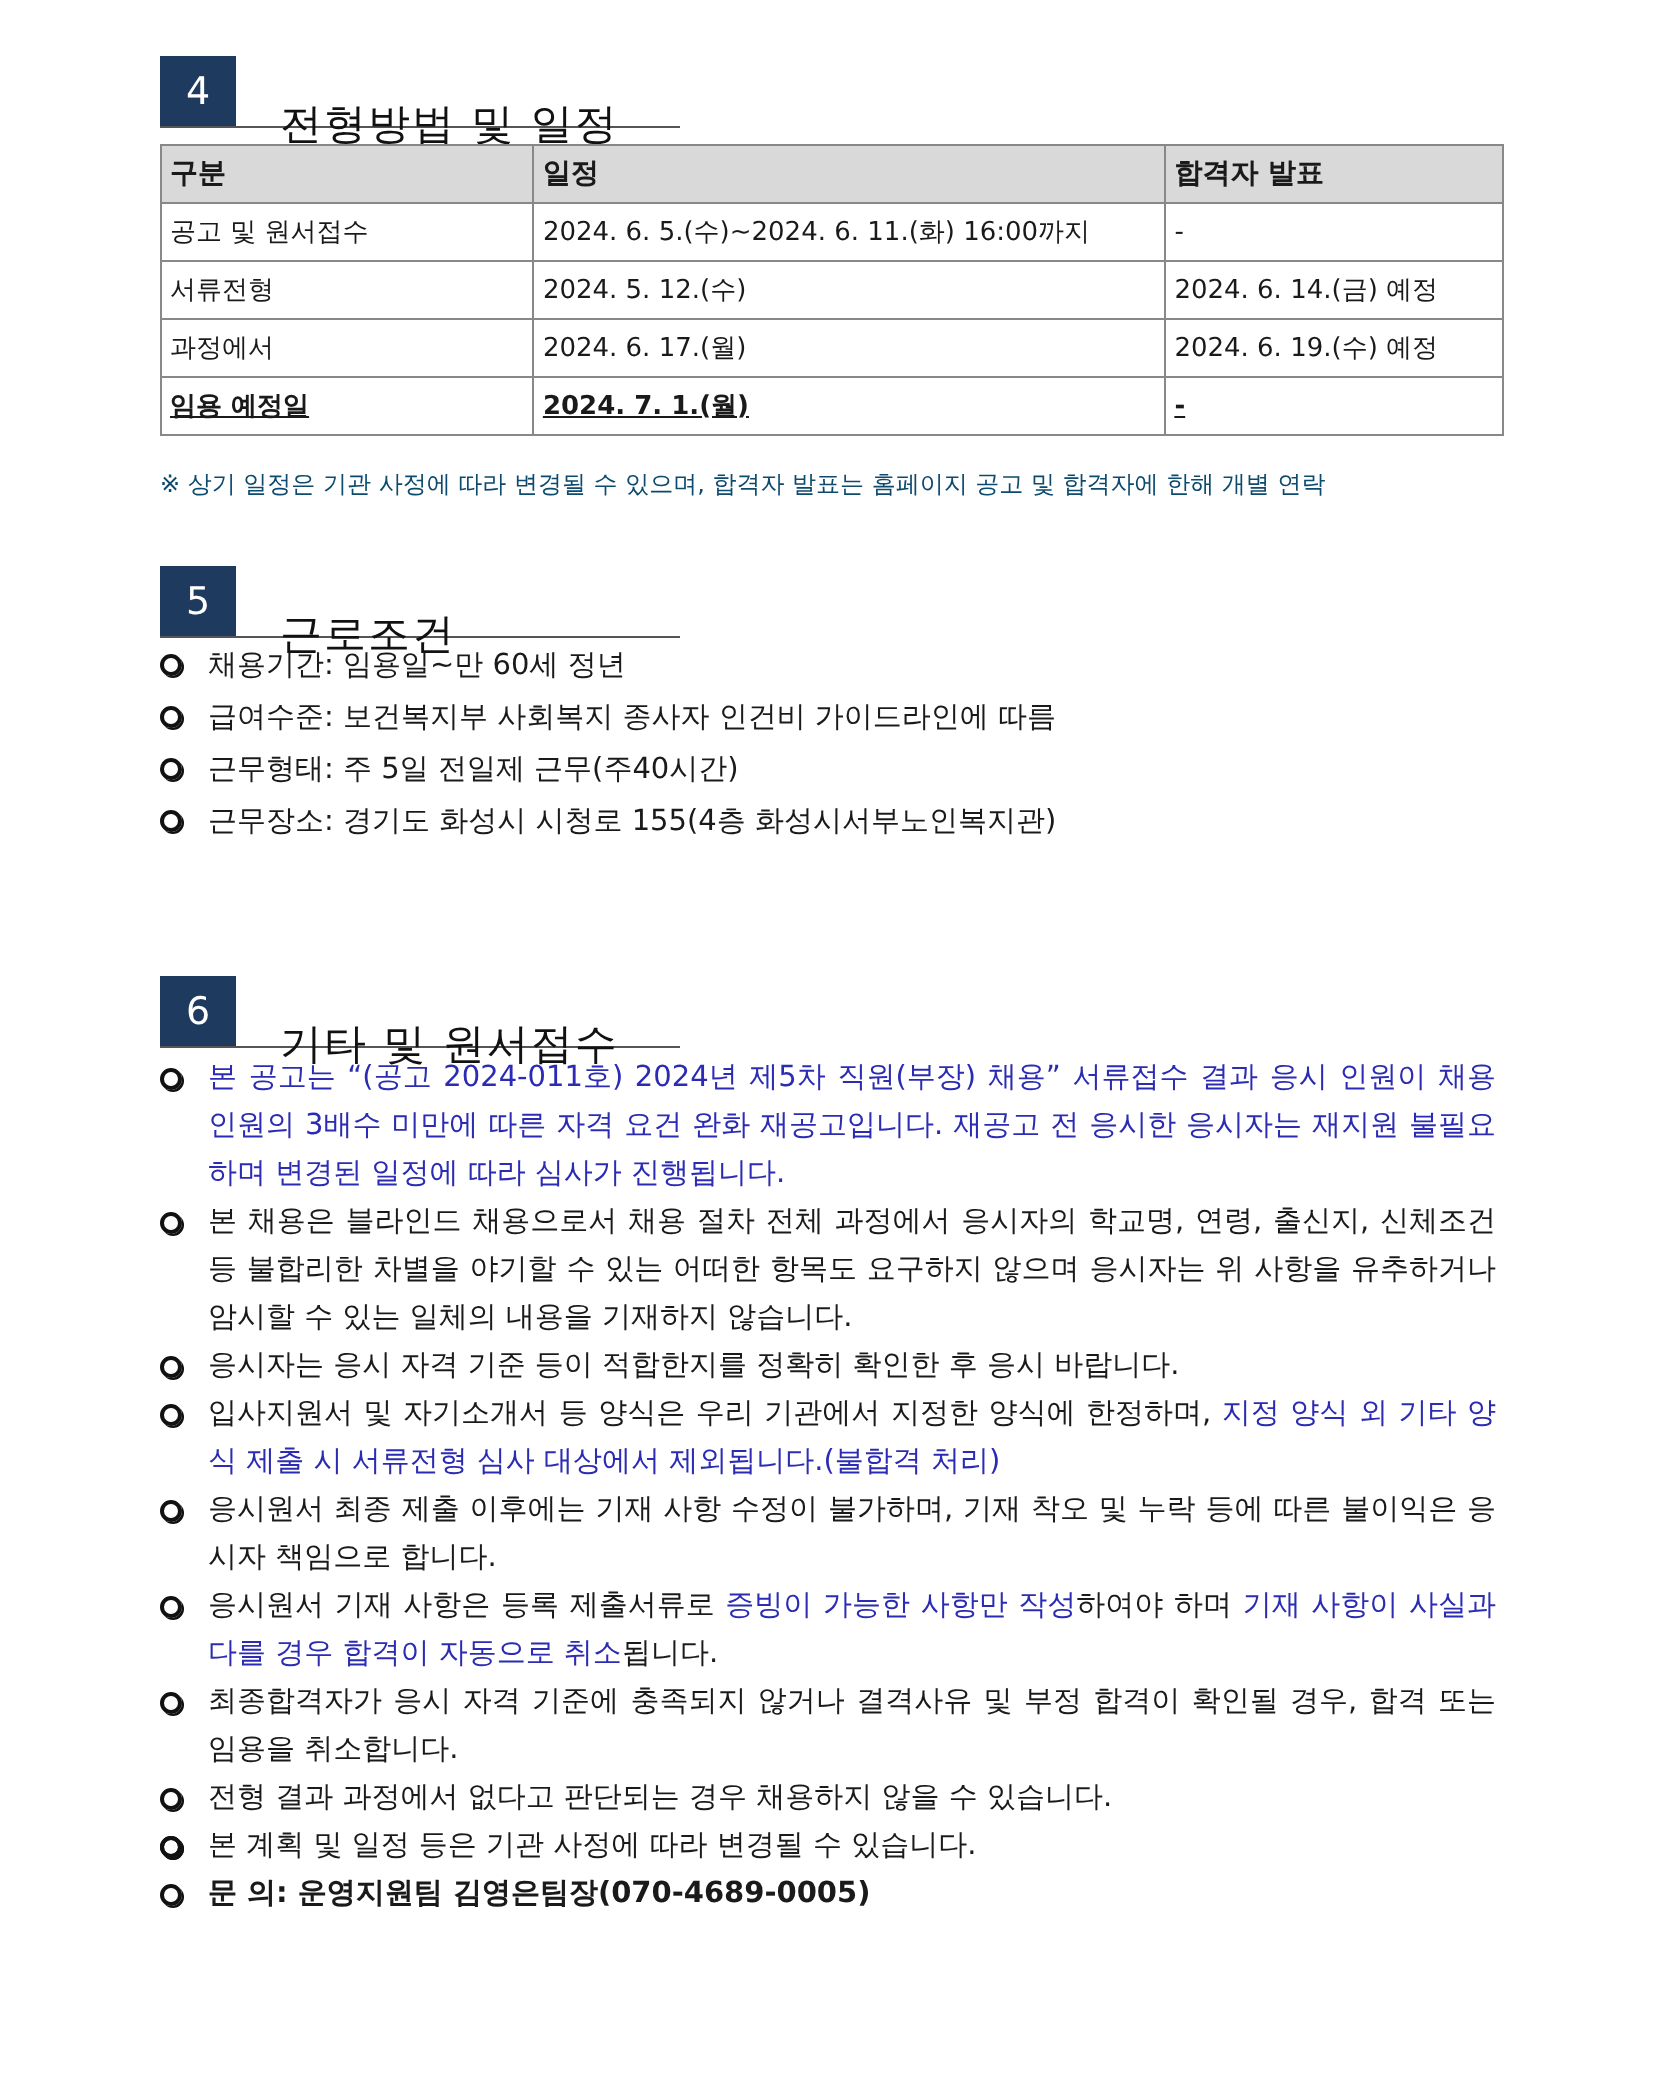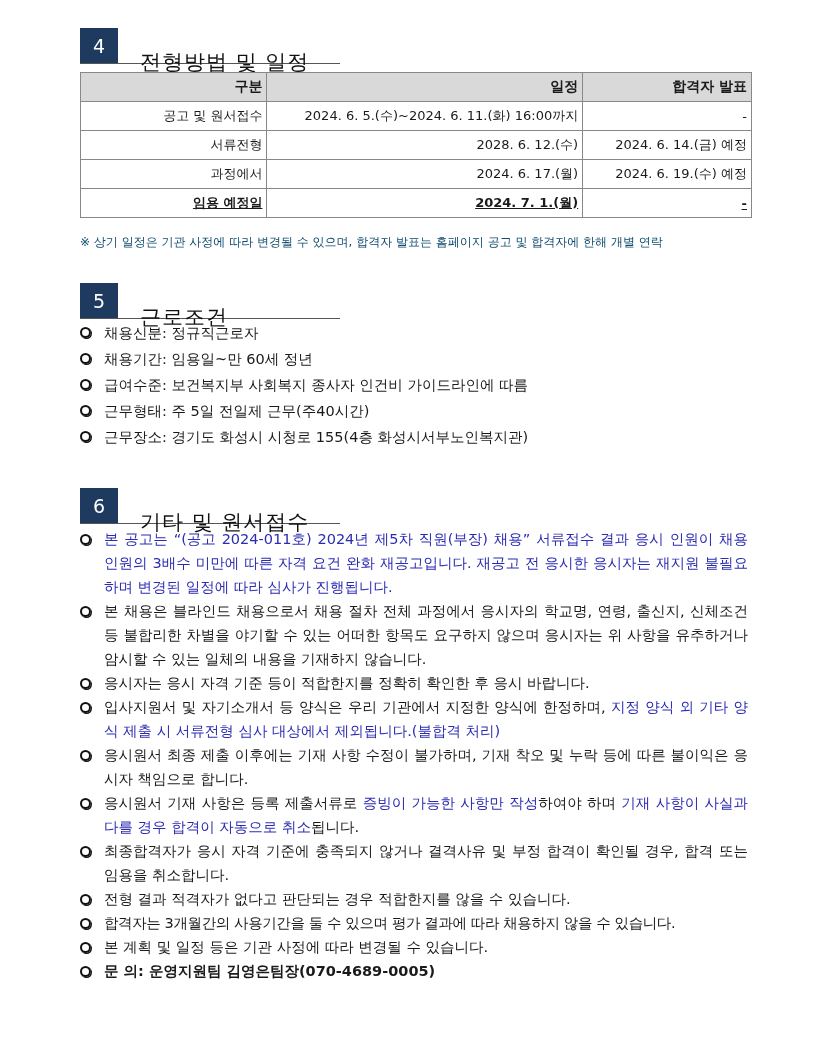--- a/index.html
+++ b/index.html
@@ -42,21 +42,21 @@
     left: 80px;
     top: 72px;
     width: 672px;
     border-collapse: collapse;
     font-size: 13px;
     border: 1.5px solid #666;
   }
   table.schedule th, table.schedule td {
     border: 1px solid #888;
     height: 29px;
-    text-align: right;
+    text-align: left;
     vertical-align: middle;
     padding: 0 4px;
     white-space: nowrap;
     margin-left: 26px;
   }
   table.schedule th {
     background: #d9d9d9;
     font-weight: bold;
     font-size: 14px;
   }
@@ -116,21 +116,21 @@
     </tr>
   </thead>
   <tbody>
     <tr>
       <td>공고 및 원서접수</td>
       <td>2024. 6. 5.(수)~2024. 6. 11.(화) 16:00까지</td>
       <td>-</td>
     </tr>
     <tr>
       <td>서류전형</td>
-      <td>2028. 6. 12.(수)</td>
+      <td>2024. 5. 12.(수)</td>
       <td>2024. 6. 14.(금) 예정</td>
     </tr>
     <tr>
       <td>과정에서</td>
       <td>2024. 6. 17.(월)</td>
       <td>2024. 6. 19.(수) 예정</td>
     </tr>
     <tr class="bold">
       <td>임용 예정일</td>
       <td>2024. 7. 1.(월)</td>
@@ -140,37 +140,36 @@
 </table>
 
 <div class="note">※ 상기 일정은 기관 사정에 따라 변경될 수 있으며, 합격자 발표는 홈페이지 공고 및 합격자에 한해 개별 연락</div>
 
 <div class="section-head" style="top:283px;">
   <div class="section-num">5</div>
   <div class="section-title">근로조건</div>
 </div>
 
 <ul class="bullets" id="list5" style="top:320px;">
-  <li><span class="mark"></span><span>채용신분: 정규직근로자</span></li>
   <li><span class="mark"></span><span>채용기간: 임용일~만 60세 정년</span></li>
   <li><span class="mark"></span><span>급여수준: 보건복지부 사회복지 종사자 인건비 가이드라인에 따름</span></li>
   <li><span class="mark"></span><span>근무형태: 주 5일 전일제 근무(주40시간)</span></li>
   <li><span class="mark"></span><span>근무장소: 경기도 화성시 시청로 155(4층 화성시서부노인복지관)</span></li>
 </ul>
 
 <div class="section-head" style="top:488px;">
   <div class="section-num">6</div>
   <div class="section-title">기타 및 원서접수</div>
 </div>
 
 <ul class="bullets" id="list6" style="top:527px;">
   <li><span class="mark"></span><span class="blue">본 공고는 “(공고 2024-011호) 2024년 제5차 직원(부장) 채용” 서류접수 결과 응시 인원이 채용 인원의 3배수 미만에 따른 자격 요건 완화 재공고입니다. 재공고 전 응시한 응시자는 재지원 불필요하며 변경된 일정에 따라 심사가 진행됩니다.</span></li>
   <li><span class="mark"></span><span>본 채용은 블라인드 채용으로서 채용 절차 전체 과정에서 응시자의 학교명, 연령, 출신지, 신체조건 등 불합리한 차별을 야기할 수 있는 어떠한 항목도 요구하지 않으며 응시자는 위 사항을 유추하거나 암시할 수 있는 일체의 내용을 기재하지 않습니다.</span></li>
   <li><span class="mark"></span><span>응시자는 응시 자격 기준 등이 적합한지를 정확히 확인한 후 응시 바랍니다.</span></li>
   <li><span class="mark"></span><span>입사지원서 및 자기소개서 등 양식은 우리 기관에서 지정한 양식에 한정하며, </span><span class="blue">지정 양식 외 기타 양식 제출 시 서류전형 심사 대상에서 제외됩니다.(불합격 처리)</span></li>
   <li><span class="mark"></span><span>응시원서 최종 제출 이후에는 기재 사항 수정이 불가하며, 기재 착오 및 누락 등에 따른 불이익은 응시자 책임으로 합니다.</span></li>
   <li><span class="mark"></span><span>응시원서 기재 사항은 등록 제출서류로 </span><span class="blue">증빙이 가능한 사항만 작성</span><span>하여야 하며 </span><span class="blue">기재 사항이 사실과 다를 경우 합격이 자동으로 취소</span><span>됩니다.</span></li>
   <li><span class="mark"></span><span>최종합격자가 응시 자격 기준에 충족되지 않거나 결격사유 및 부정 합격이 확인될 경우, 합격 또는 임용을 취소합니다.</span></li>
-  <li><span class="mark"></span><span>전형 결과 적격자가 없다고 판단되는 경우 적합한지를 않을 수 있습니다.</span></li>
-  <li><span class="mark"></span><span style="letter-spacing:-0.4px;">합격자는 3개월간의 사용기간을 둘 수 있으며 평가 결과에 따라 채용하지 않을 수 있습니다.</span></li>
+  <li><span class="mark"></span><span>전형 결과 과정에서 없다고 판단되는 경우 채용하지 않을 수 있습니다.</span></li>
+  <li><span class="mark"></span></li>
   <li><span class="mark"></span><span>본 계획 및 일정 등은 기관 사정에 따라 변경될 수 있습니다.</span></li>
   <li><span class="mark"></span><span class="bold">문 의: 운영지원팀 김영은팀장(070-4689-0005)</span></li>
 </ul>
 
 </body></html>

